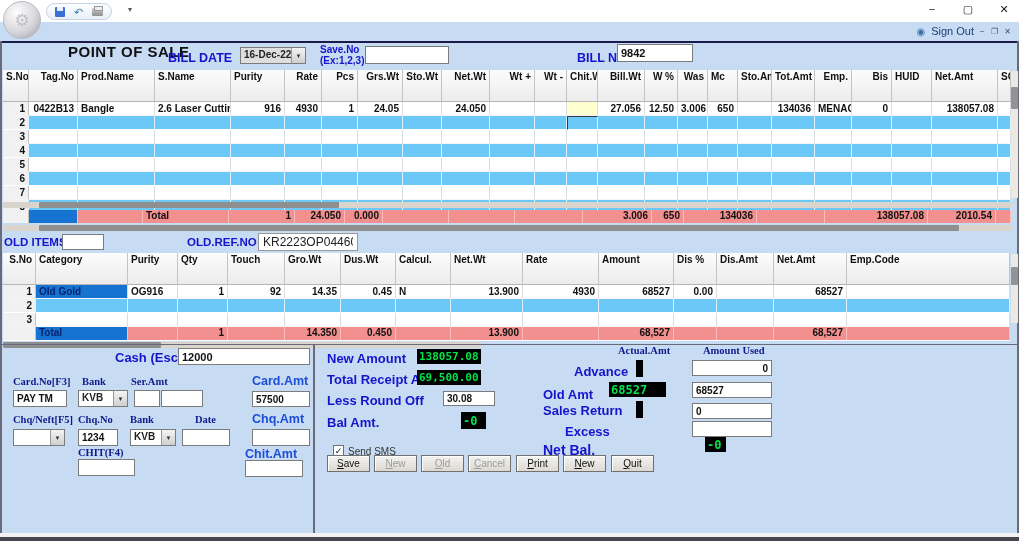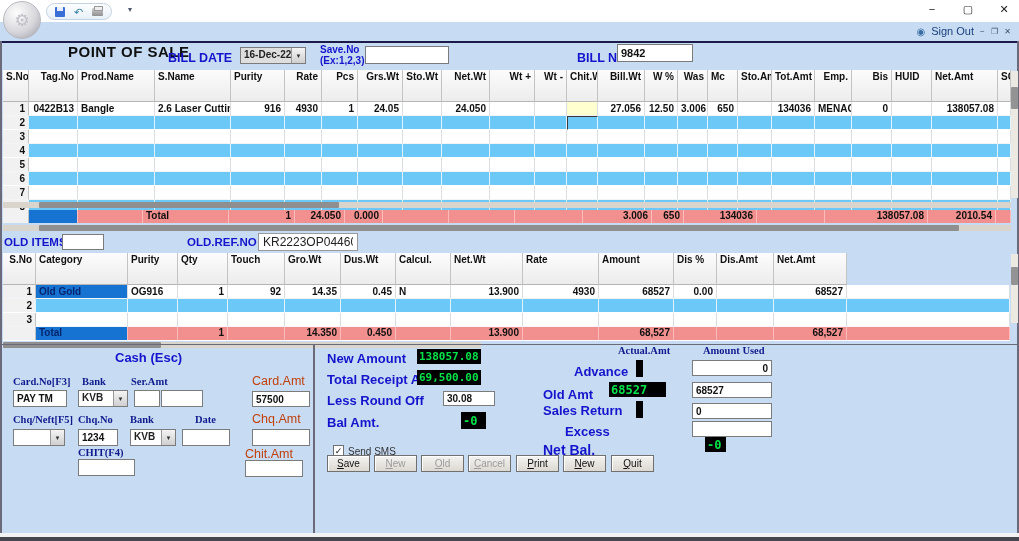--- a/index.html
+++ b/index.html
@@ -85,21 +85,21 @@
   
   .old-strip-lbl { font-size:11.5px; font-weight:bold; color:#1414cc; }
   .oldref-input { left:258px; top:233px; width:100px; height:18px; border:1px solid #9a9a9a; background:#fff;
                   font-size:12px; font-weight:normal; color:#222; padding:1px 4px; }
 
   
   .bottom-line { left:0; top:344px; width:1019px; height:1px; background:#6a6a7a; }
   .vdiv { left:313px; top:344px; width:2px; height:189px; background:#6a6a7a; }
   .slbl { font-family:"Liberation Serif", serif; font-size:10.5px; font-weight:bold; color:#101a8c; }
   .blbl { font-size:13px; font-weight:bold; color:#1414cc; }
-  .blbl2 { font-size:12.5px; font-weight:normal; color:#c2410c; }
+  .blbl2 { font-size:12.5px; font-weight:bold; color:#1d4ed8; }
   .led { background:#000; color:#00e44a; font-family:"DejaVu Sans Mono", monospace;
          font-weight:bold; display:flex; align-items:center; padding:0 2px; }
   .blackbar { background:#000; }
   .btn { width:43px; height:17px; background:linear-gradient(#f4f3f0,#dcd9d2); border:1px solid #707070;
          box-shadow:inset 1px 1px 0 #fff; font-size:10px; color:#111; display:block; text-align:center;
          line-height:15px; overflow:hidden; }
   .btn::first-letter { text-decoration:underline; }
   .btn.disabled { color:#9b9b9b; }
   .chk { width:11px; height:11px; border:1px solid #707070; background:#fff; font-size:9px; line-height:10px;
          text-align:center; color:#111; }
@@ -432,20 +432,21 @@
         <div class="gc al al" style="width: 57px;">Touch</div>
         <div class="gc al al" style="width: 56px;">Gro.Wt</div>
         <div class="gc al al" style="width: 55px;">Dus.Wt</div>
         <div class="gc al al" style="width: 55px;">Calcul.</div>
         <div class="gc al al" style="width: 72px;">Net.Wt</div>
         <div class="gc al al" style="width: 76px;">Rate</div>
         <div class="gc al al" style="width: 75px;">Amount</div>
         <div class="gc al al" style="width: 43px;">Dis %</div>
         <div class="gc al al" style="width: 57px;">Dis.Amt</div>
         <div class="gc al al" style="width: 73px;">Net.Amt</div>
+        <div class="gc al al" style="width: 163px;">Emp.Code</div>
       </div>
       <div class="grid-row">
         <div class="gc ar gut" style="width: 33px;">1</div>
         <div class="gc al sel" style="width: 92px;">Old Gold</div>
         <div class="gc al" style="width: 50px;">OG916</div>
         <div class="gc ar" style="width: 50px;">1</div>
         <div class="gc ar" style="width: 57px;">92</div>
         <div class="gc ar" style="width: 56px;">14.35</div>
         <div class="gc ar" style="width: 55px;">0.45</div>
         <div class="gc al" style="width: 55px;">N</div>
@@ -532,20 +533,21 @@
       </div>
     </div>
   <div class="abs hscroll" style="left:3px;top:342px;width:478px">
     <div class="hthumb" style="width:158px"></div>
   </div>
 
   <div class="abs bottom-line"></div>
   <div class="abs vdiv"></div>
 
   <div class="abs blbl" style="left:115px;top:350px">Cash (Esc)</div>
+  <input class="abs tin" style="left: 178px; top: 348px; width: 132px; height: 17px; font-size: 11px;" value="12000">
 
   <div class="abs slbl" style="left:13px;top:376px">Card.No[F3]</div>
   <div class="abs slbl" style="left:82px;top:376px">Bank</div>
   <div class="abs slbl" style="left:131px;top:376px">Ser.Amt</div>
   <div class="abs blbl2" style="left:252px;top:374px">Card.Amt</div>
   <input class="abs tin" style="left: 13px; top: 390px; width: 54px; height: 17px;" value="PAY TM">
   <div class="abs combo" style="left:78px;top:390px;width:50px;height:17px">
     <span class="val">KVB</span>
     <span class="arr">▼</span>
   </div>

